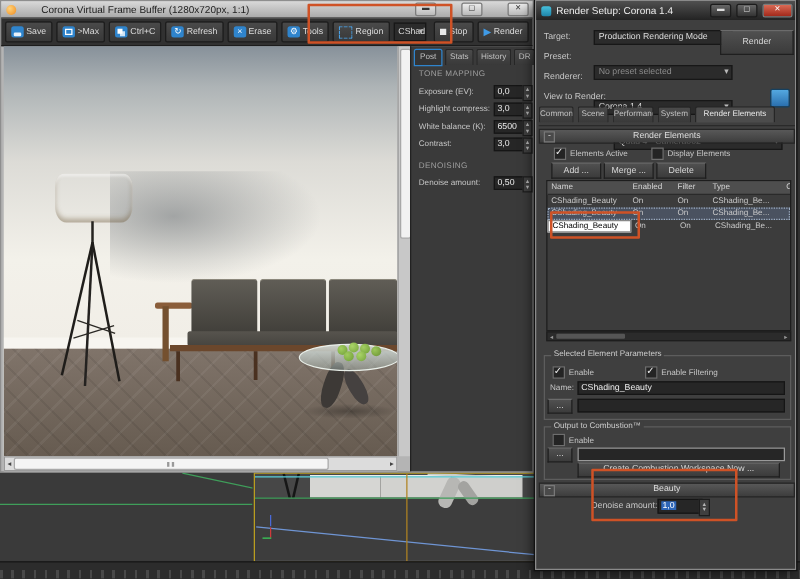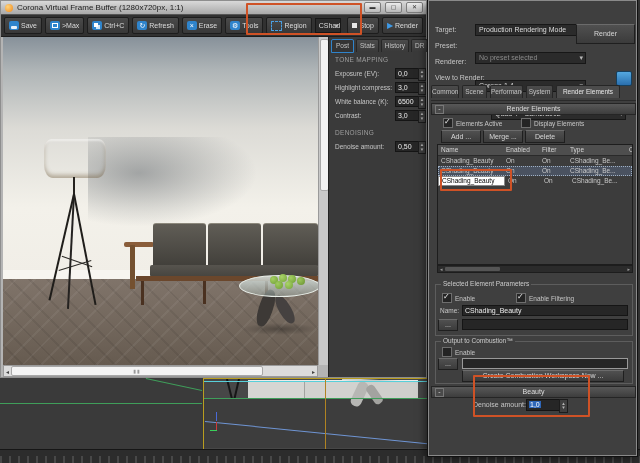--- a/index.html
+++ b/index.html
@@ -69,21 +69,21 @@
       </div>
     </div>
   </div>
 
   <div class="abs" style="left:0;top:449px;width:640px;height:14px;background:#2c2c2c;border-top:1px solid #161616;">
     <div class="abs" style="left:0;bottom:1px;width:640px;height:7px;background:repeating-linear-gradient(90deg,#484848 0 2px,transparent 2px 9px);"></div>
   </div>
 
   <div class="abs" style="left:0;top:0;width:427px;height:378px;background:#b4b4b4;border:1px solid #8e8e8e;box-sizing:border-box;z-index:20;">
 
-    <div class="abs" style="left:0;top:0;width:425px;height:13px;background:linear-gradient(#d9d9d9,#a9a9a9);display:flex;align-items:center;gap:4px;padding-left:4px;box-sizing:border-box;">
+    <div class="abs" style="left:0;top:0;width:425px;height:13px;background:linear-gradient(#d9d9d9,#a9a9a9);display:flex;align-items:center;gap:20px;padding-left:4px;box-sizing:border-box;">
       <span style="width:8px;height:8px;border-radius:50%;background:radial-gradient(circle at 35% 35%,#ffd37b,#ef8a1e);flex:none;"></span>
       <span class="f8" style="color:#1c1c1c;white-space:nowrap;">Corona Virtual Frame Buffer (1280x720px, 1:1)</span>
       <span style="flex:1;"></span>
       <span class="wbtn">▬</span>
       <span class="wbtn">▢</span>
       <span class="wbtn" style="margin-right:3px;">✕</span>
     </div>
 
     <div class="abs" style="left:0;top:13px;width:425px;height:23px;background:#313131;border-top:1px solid #555;border-bottom:1px solid #1c1c1c;display:flex;align-items:center;gap:3px;padding:0 3px;box-sizing:border-box;">
       <div class="tbtn">
@@ -233,20 +233,28 @@
             <span>▼</span>
           </span>
       </div>
     </div>
   </div>
 
   <div class="ann" style="left:246px;top:3px;width:112px;height:28px;"></div>
 
   <div class="abs" style="left:428px;top:0;width:209px;height:456px;background:#3f3f3f;border:1px solid #8a8a8a;outline:1px solid #111;box-sizing:border-box;z-index:30;box-shadow:-3px 3px 8px rgba(0,0,0,0.5);">
 
+    <div class="abs" style="left:0;top:0;width:207px;height:15px;background:linear-gradient(#4f4f4f,#232323);display:flex;align-items:center;gap:4px;padding-left:4px;box-sizing:border-box;">
+      <span style="width:8px;height:8px;border-radius:2px;background:linear-gradient(#46c0dc,#1f84a8);flex:none;"></span>
+      <span class="f8" style="color:#ececec;white-space:nowrap;">Render Setup: Corona 1.4</span>
+      <span style="flex:1;"></span>
+      <span class="wbtn dark">▬</span>
+      <span class="wbtn dark">▢</span>
+      <span class="wbtn close" style="width:22px;margin-right:2px;">✕</span>
+    </div>
 
     <span class="abs f7 lbl" style="left:6px;top:25px;">Target:</span>
     <div class="abs dd" style="left:46px;top:23px;width:96px;"><span>Production Rendering Mode</span></div>
     <span class="abs f7 lbl" style="left:6px;top:41px;">Preset:</span>
     <div class="abs dd" style="left:46px;top:39px;width:96px;color:#8b8b8b;"><span>No preset selected</span></div>
     <span class="abs f7 lbl" style="left:6px;top:57px;">Renderer:</span>
     <div class="abs dd" style="left:46px;top:55px;width:96px;"><span>Corona 1.4</span></div>
     <div class="abs btn3" style="left:147px;top:23px;width:57px;height:18px;line-height:18px;"><span>Render</span></div>
     <span class="abs f7 lbl" style="left:6px;top:73px;">View to Render:</span>
     <div class="abs dd" style="left:62px;top:71px;width:120px;"><span>Quad 4 - Camera002</span></div>

